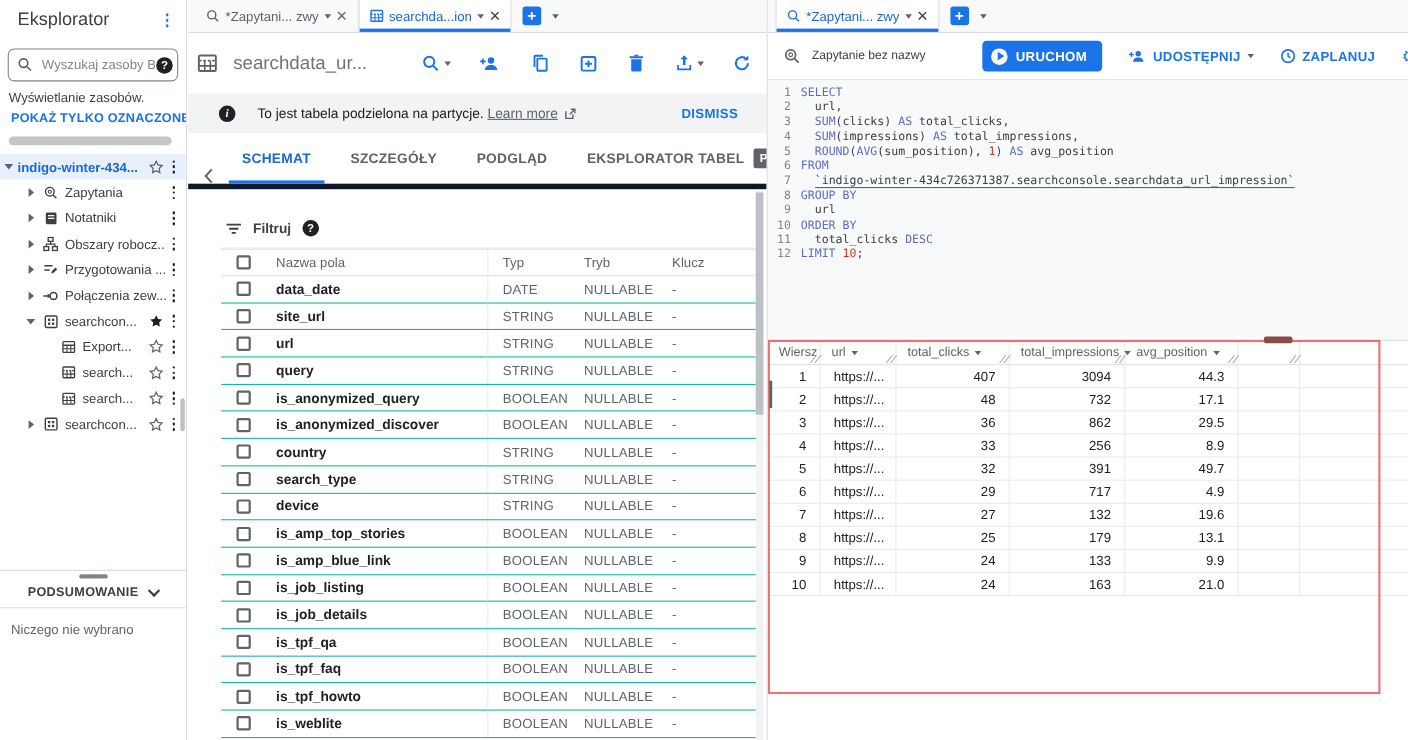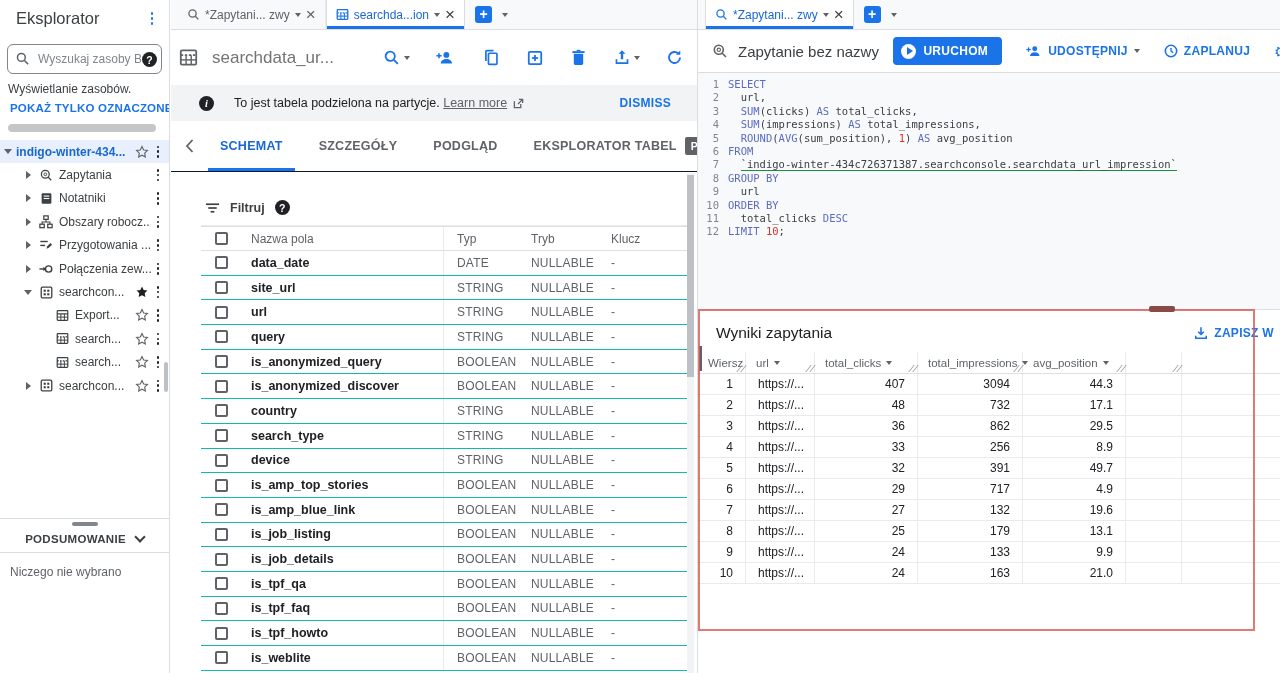--- a/index.html
+++ b/index.html
@@ -70,21 +70,21 @@
   .m-header .bigicon{color:#5f6368;margin:0 14px 0 0}
   .m-title{font-size:17px;color:#737373;white-space:nowrap;overflow:hidden;max-width:170px}
   .m-actions{display:flex;align-items:center;margin-left:auto;gap:0;color:#1a73e8}
   .m-actions .act{display:flex;align-items:center;gap:4px;padding:0 12px;cursor:pointer}
   .m-actions .act.gap{padding:0 14px}
   .banner{position:absolute;top:85px;left:0;right:0;height:36px;background:#f1f3f4;display:flex;align-items:center;padding:0 26px 0 28px;gap:20px}
   .banner-text{font-size:12.5px;color:#202124;white-space:nowrap}
   .banner-link{color:#5f6368;text-decoration:underline;cursor:pointer}
   .banner .ext{color:#5f6368;margin-left:-14px}
   .banner-dismiss{margin-left:auto;font-size:12px;font-weight:700;color:#1a73e8;letter-spacing:.3px;cursor:pointer}
-  .viewtabs{position:absolute;top:121px;left:0;right:0;height:51px;border-bottom:1px solid #0f172a;display:flex;align-items:center;padding:0 6px}
+  .viewtabs{position:absolute;top:121px;left:0;right:0;height:51px;border-bottom:5px solid #0f172a;display:flex;align-items:flex-end;padding:0 6px}
   .vchev{color:#5f6368;padding:0 8px;cursor:pointer}
   .vtab{position:relative;height:100%;display:flex;align-items:center;padding:0 18px;font-size:12.5px;font-weight:600;letter-spacing:.25px;color:#5f6368;cursor:pointer;white-space:nowrap}
   .vtab.active{color:#1967d2}
   .vtab.active::after{content:"";position:absolute;left:6px;right:6px;bottom:0;height:3px;background:#1a73e8}
   .vtab .badge{margin-left:8px;background:#5f6368;color:#fff;font-size:10.5px;font-weight:700;padding:3px 6px;border-radius:2px;letter-spacing:.4px}
   .mid-content{position:absolute;top:172px;left:30px;width:488px;bottom:0}
   .filter-row{display:flex;align-items:center;gap:10px;height:36px;margin-top:18px;border-bottom:1px solid #e8eaed;padding:0 10px 0 4px}
   .filter-row .flabel{font-size:12.5px;font-weight:700;color:#3c4043}
   .filter-row input{flex:1;border:none;outline:none;font-size:12.5px;color:#202124;font-family:inherit;background:transparent}
   .filter-row input::placeholder{color:#80868b}
@@ -99,21 +99,21 @@
   .col-tryb{width:80px;padding-left:13px}
   .col-klucz{flex:1;padding-left:13px}
   .srow .col-name{font-weight:600;font-size:12.5px;color:#202124}
   .srow .col-typ,.srow .col-tryb,.srow .col-klucz{font-size:12px;color:#5f6368;letter-spacing:.2px}
   .m-scrolltrack{position:absolute;right:3px;top:173px;bottom:0;width:7px;background:#f1f3f4}
   .m-scrollthumb{position:absolute;top:2px;left:0;width:7px;height:202px;background:#bdc1c6}
 
   
   #rightp{left:697px;width:583px;border-left:1px solid #dadce0}
   .q-header{position:absolute;top:30px;left:0;right:0;height:43px;display:flex;align-items:center;padding:0 0 0 14px;gap:10px;overflow:hidden;border-bottom:1px solid #dadce0;background:#fff}
-  .q-title{font-size:15px;color:#3c4043;white-space:nowrap}
+  .q-title{font-size:11px;color:#3c4043;white-space:nowrap}
   .q-header .qic{color:#5f6368}
   .run-btn{margin-left:auto;flex:none;display:flex;align-items:center;gap:7px;background:#1a73e8;color:#fff;font-size:12px;font-weight:700;letter-spacing:.3px;border:none;border-radius:4px;height:28px;padding:0 14px 0 8px;cursor:pointer;font-family:inherit}
   .play{width:15px;height:15px;border-radius:50%;background:#fff;display:flex;align-items:center;justify-content:center}
   .play::before{content:"";width:0;height:0;border-left:6px solid #1a73e8;border-top:4px solid transparent;border-bottom:4px solid transparent;margin-left:1.5px}
   .hbtn{flex:none;display:flex;align-items:center;gap:6px;color:#1a73e8;font-size:12px;font-weight:700;letter-spacing:.3px;cursor:pointer;white-space:nowrap;margin-left:14px}
   .hbtn:last-child{margin-right:-8px}
   .gear-g{font-size:15px;line-height:1}
   .editor{position:absolute;top:73px;left:0;right:0;height:236px;background:#f8f9fa;padding-top:5px;font-family:"DejaVu Sans Mono",monospace;font-size:10.5px;cursor:text}
   .cline{display:flex;height:13.4px;line-height:13.4px;white-space:pre}
   .gut{width:30px;text-align:right;padding-right:9px;color:#80868b;flex:none}
@@ -799,32 +799,20 @@
       <div class="cline"><span class="gut">7</span><span><span class="tok-pl">  </span><span class="tok-tb">`indigo-winter-434c726371387.searchconsole.searchdata_url_impression`</span></span></div>
       <div class="cline"><span class="gut">8</span><span><span class="tok-kw">GROUP BY</span></span></div>
       <div class="cline"><span class="gut">9</span><span><span class="tok-pl">  </span><span class="tok-id">url</span></span></div>
       <div class="cline"><span class="gut">10</span><span><span class="tok-kw">ORDER BY</span></span></div>
       <div class="cline"><span class="gut">11</span><span><span class="tok-pl">  </span><span class="tok-id">total_clicks </span><span class="tok-kw">DESC</span></span></div>
       <div class="cline"><span class="gut">12</span><span><span class="tok-kw">LIMIT</span><span class="tok-nu"> 10</span><span class="tok-pu">;</span></span></div>
     </div>
 
   <div class="results">
     <div class="res-vhandle"></div>
-    <div class="res-titlerow">
-      <span class="res-title">Wyniki zapytania</span>
-      <span class="res-save">
-        <span class="ic">
-            <svg width="14" height="14" viewBox="0 0 16 16">
-              <path d="M8 1.5v8M4.8 6.5L8 9.7l3.2-3.2" fill="none" stroke="currentColor" stroke-width="1.8"></path>
-              <path d="M2 11v3h12v-3" fill="none" stroke="currentColor" stroke-width="1.8"></path>
-            </svg>
-          </span>
-        <span>ZAPISZ W</span>
-      </span>
-    </div>
     <div class="res-table">
       <div class="rhead" id="res-head">
           <span class="rth" style="width: 48px;">
             <span>Wiersz</span>
             <span class="rsz">
               <i></i>
               <i></i>
             </span>
           </span>
           <span class="rth" style="width: 69px;">

